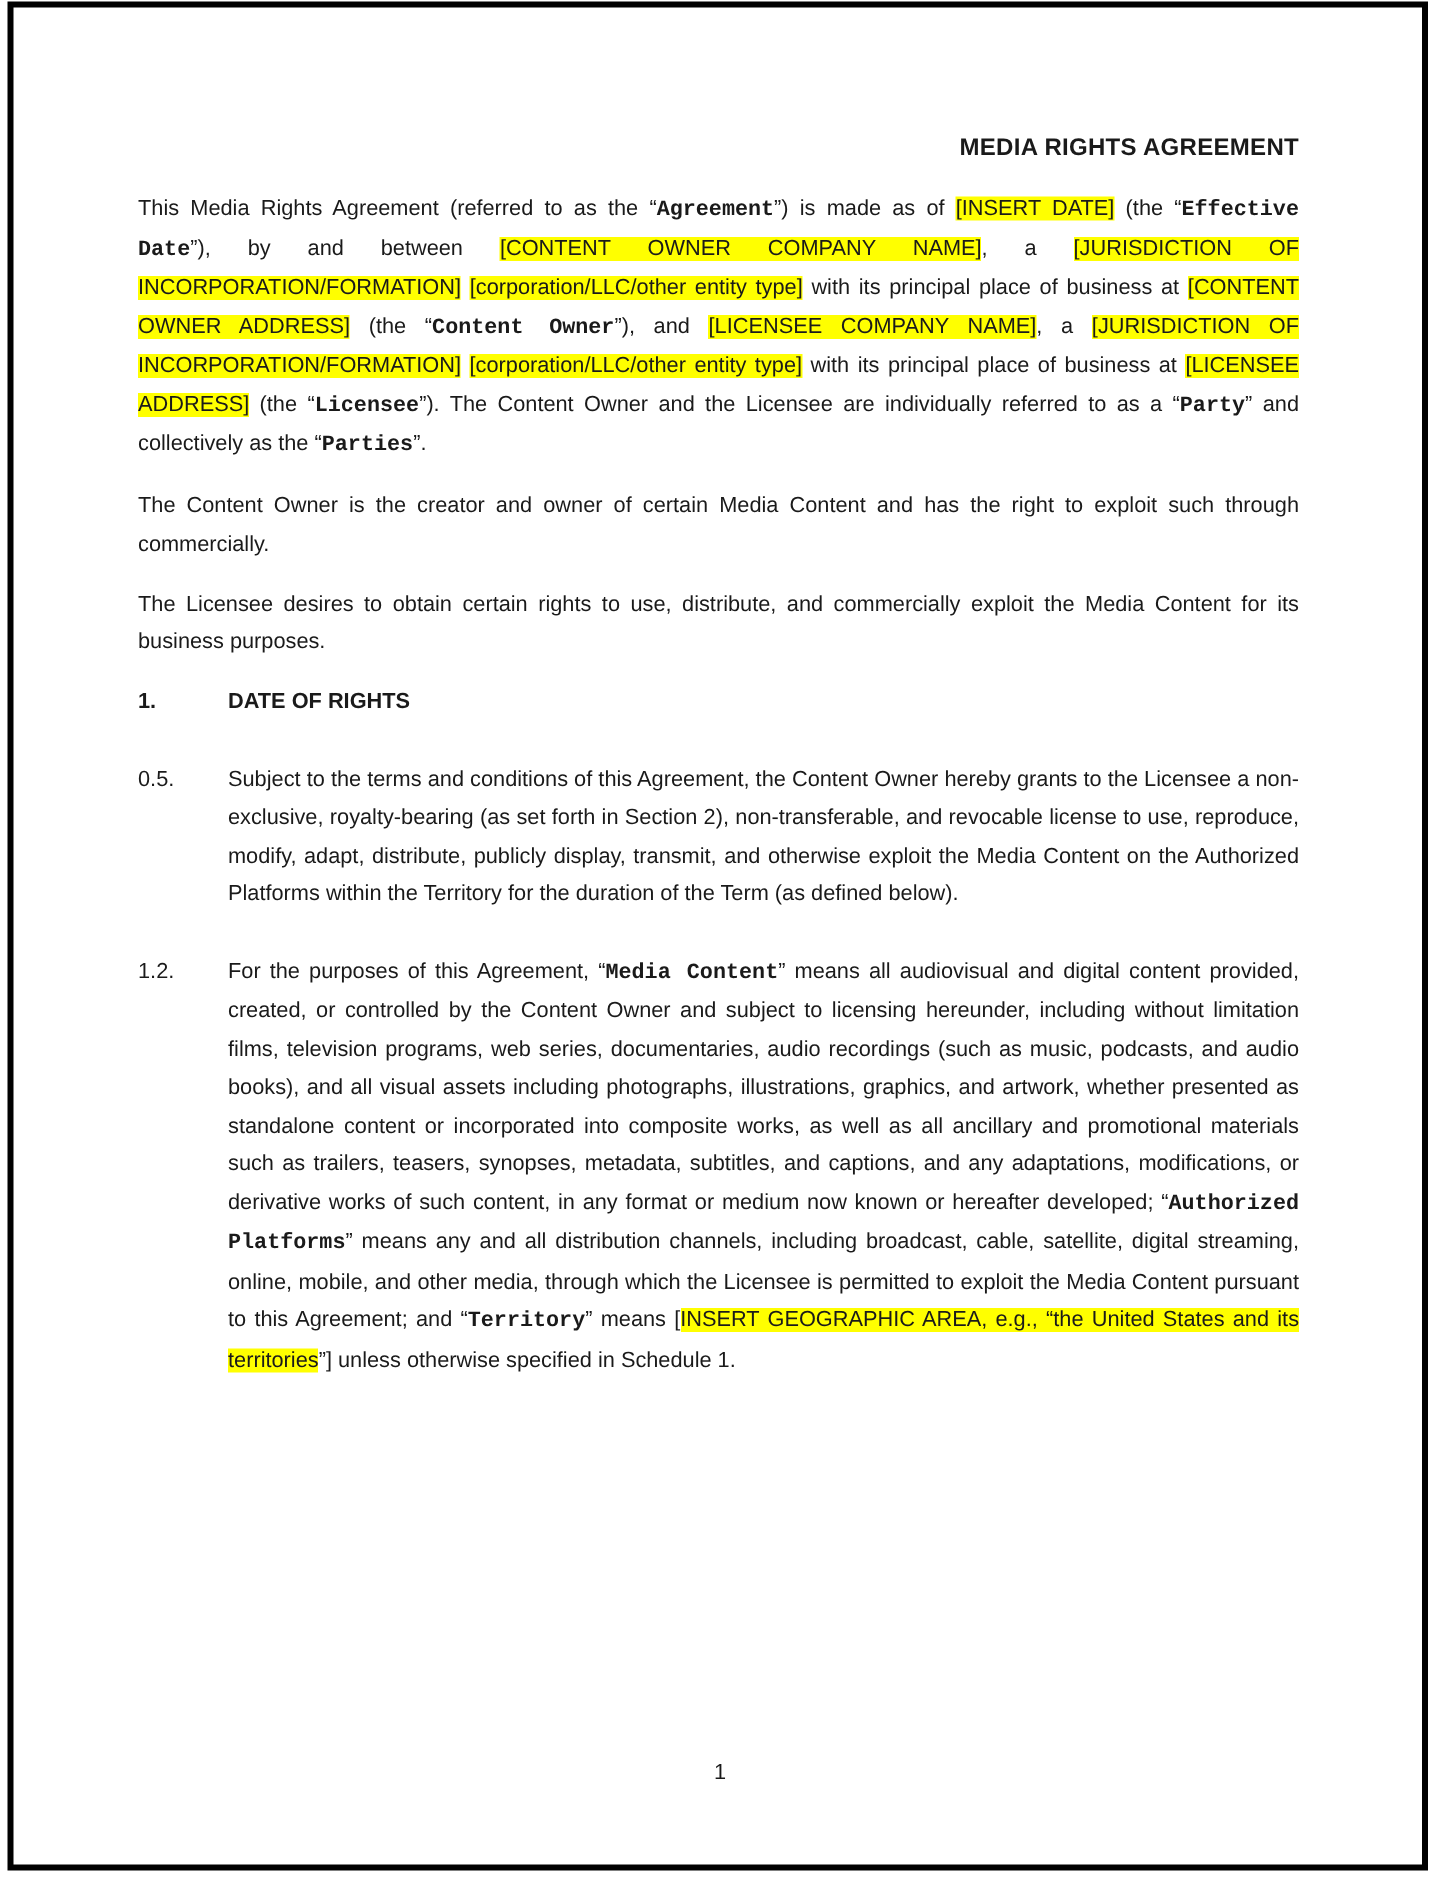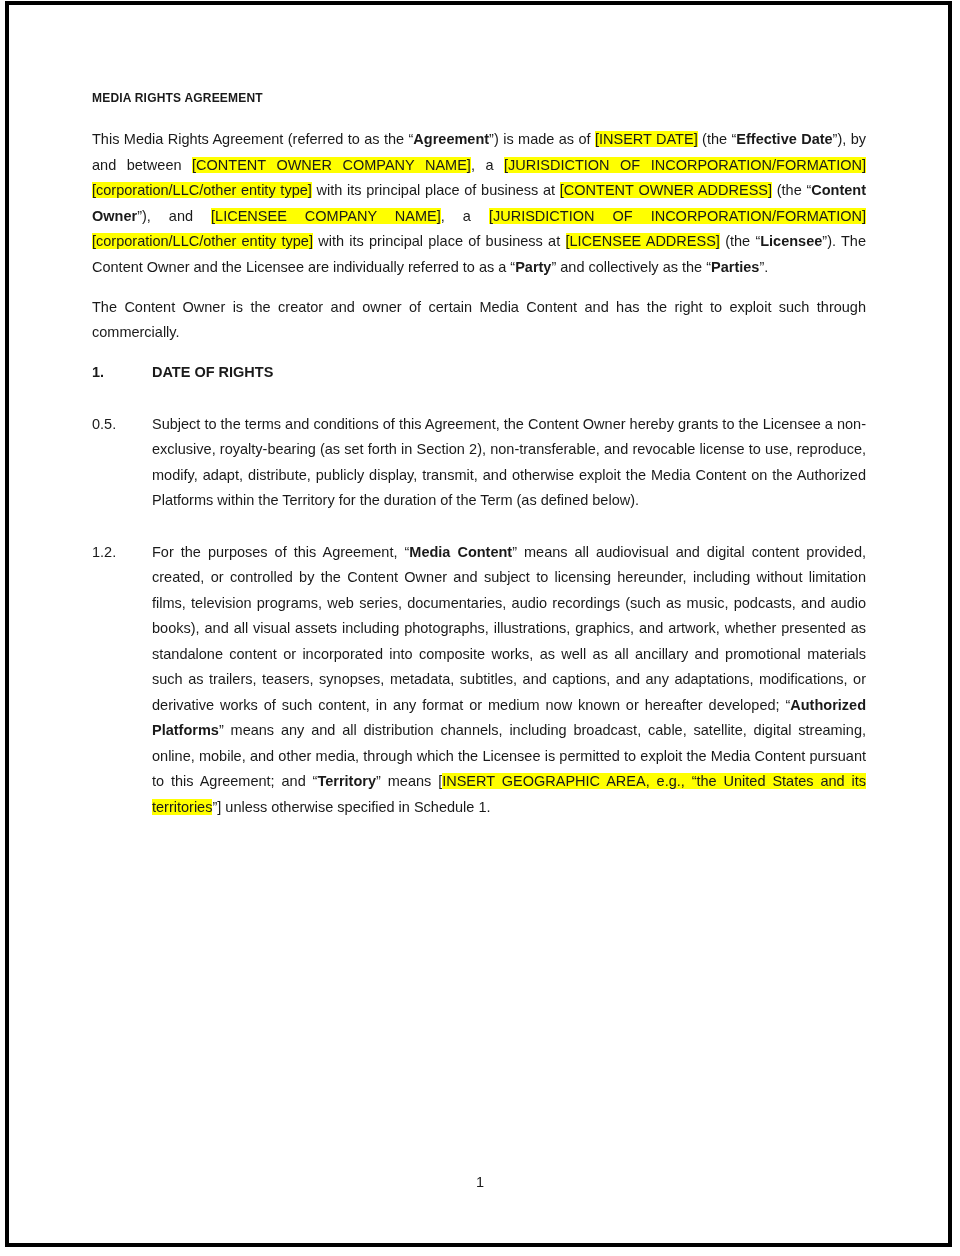--- a/index.html
+++ b/index.html
@@ -12,23 +12,23 @@
   .frame {
     position: absolute; top: 1px; left: 5px; right: 8px; bottom: 9px;
     border: 4px solid var(--frame, #000);
     pointer-events: none;
   }
   .content {
     position: absolute; left: 92px; right: 94px; top: 0;
   }
   .title {
     margin: 86px 0 16px 0;
-    text-align: left;
+    text-align: right;
     font-weight: bold;
-    font-size: 12px;
+    font-size: 16px;
     line-height: 25px;
     letter-spacing: 0.2px;
   }
   p.body {
     font-size: 14.5px;
     line-height: 25.5px;
     text-align: justify;
     margin: 0 0 14.5px 0;
   }
   .clause {
@@ -40,40 +40,41 @@
     margin: 0 0 26px 0;
   }
   .clause .num {
     position: absolute; left: 0; top: 0;
   }
   .heading {
     font-weight: bold;
     text-align: left;
     margin-bottom: 26px;
   }
-  .b { font-weight: bold; }
+  .b { font-weight: bold; font-family: Liberation Mono, monospace; }
   .hl { background: var(--hl, #ffff00); }
   .page-number {
     position: absolute; left: 0; right: 0; bottom: 61px;
     text-align: center;
     font-size: 14.5px; line-height: 25px;
   }
 </style>
 </head>
 <body>
 
 <div class="page">
   <div class="frame"></div>
 
   <div class="content">
     <div class="title">MEDIA RIGHTS AGREEMENT</div>
 
     <p class="body"><span>This Media Rights Agreement (referred to as the “</span><span class="b">Agreement</span><span>”) is made as of </span><span class="hl">[INSERT DATE]</span><span> (the “</span><span class="b">Effective Date</span><span>”), by and between </span><span class="hl">[CONTENT OWNER COMPANY NAME]</span><span>, a </span><span class="hl">[JURISDICTION OF INCORPORATION/FORMATION]</span><span> </span><span class="hl">[corporation/LLC/other entity type]</span><span> with its principal place of business at </span><span class="hl">[CONTENT OWNER ADDRESS]</span><span> (the “</span><span class="b">Content Owner</span><span>”), and </span><span class="hl">[LICENSEE COMPANY NAME]</span><span>, a </span><span class="hl">[JURISDICTION OF INCORPORATION/FORMATION]</span><span> </span><span class="hl">[corporation/LLC/other entity type]</span><span> with its principal place of business at </span><span class="hl">[LICENSEE ADDRESS]</span><span> (the “</span><span class="b">Licensee</span><span>”). The Content Owner and the Licensee are individually referred to as a “</span><span class="b">Party</span><span>” and collectively as the “</span><span class="b">Parties</span><span>”.</span></p>
 
     <p class="body">The Content Owner is the creator and owner of certain Media Content and has the right to exploit such through commercially.</p>
+    <p class="body">The Licensee desires to obtain certain rights to use, distribute, and commercially exploit the Media Content for its business purposes.</p>
 
     <div class="clause heading">
       <span class="num">1.</span>
       <span>DATE OF RIGHTS</span>
     </div>
 
     <div class="clause">
       <span class="num">0.5.</span>
       <span class="clause-text"><span>Subject to the terms and conditions of this Agreement, the Content Owner hereby grants to the Licensee a non-exclusive, royalty-bearing (as set forth in Section 2), non-transferable, and revocable license to use, reproduce, modify, adapt, distribute, publicly display, transmit, and otherwise exploit the Media Content on the Authorized Platforms within the Territory for the duration of the Term (as defined below).</span></span>
     </div>

